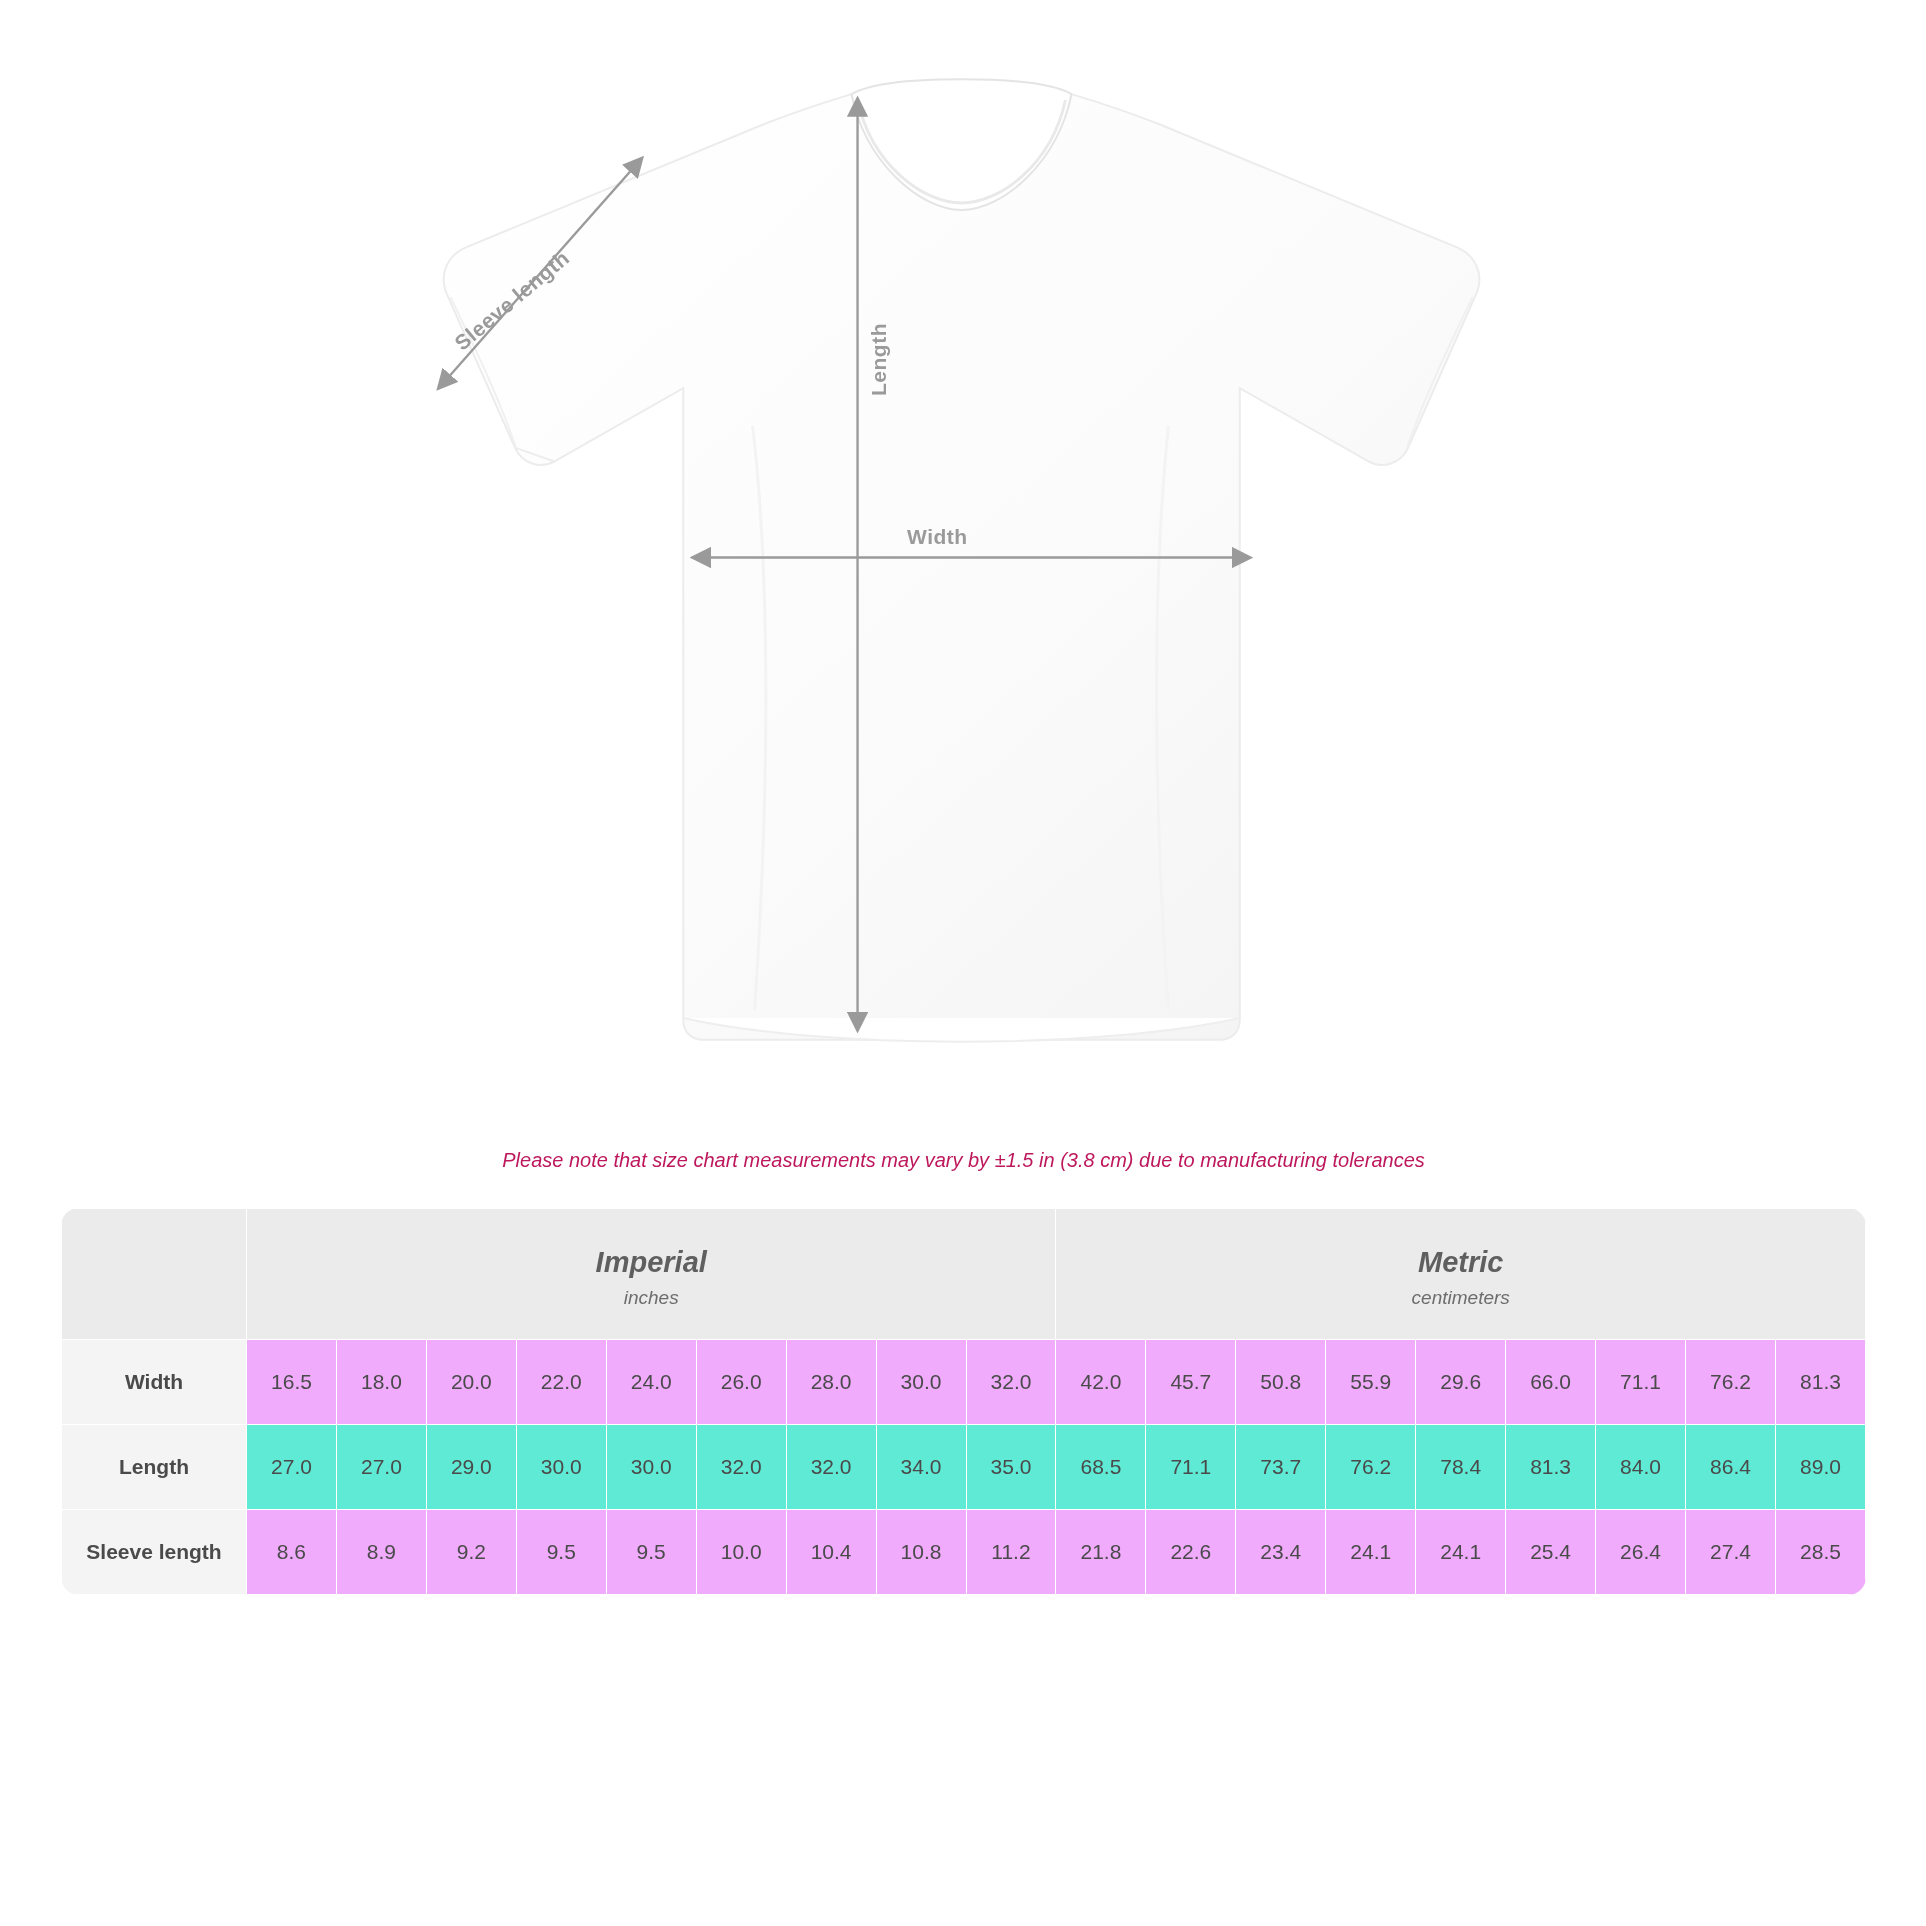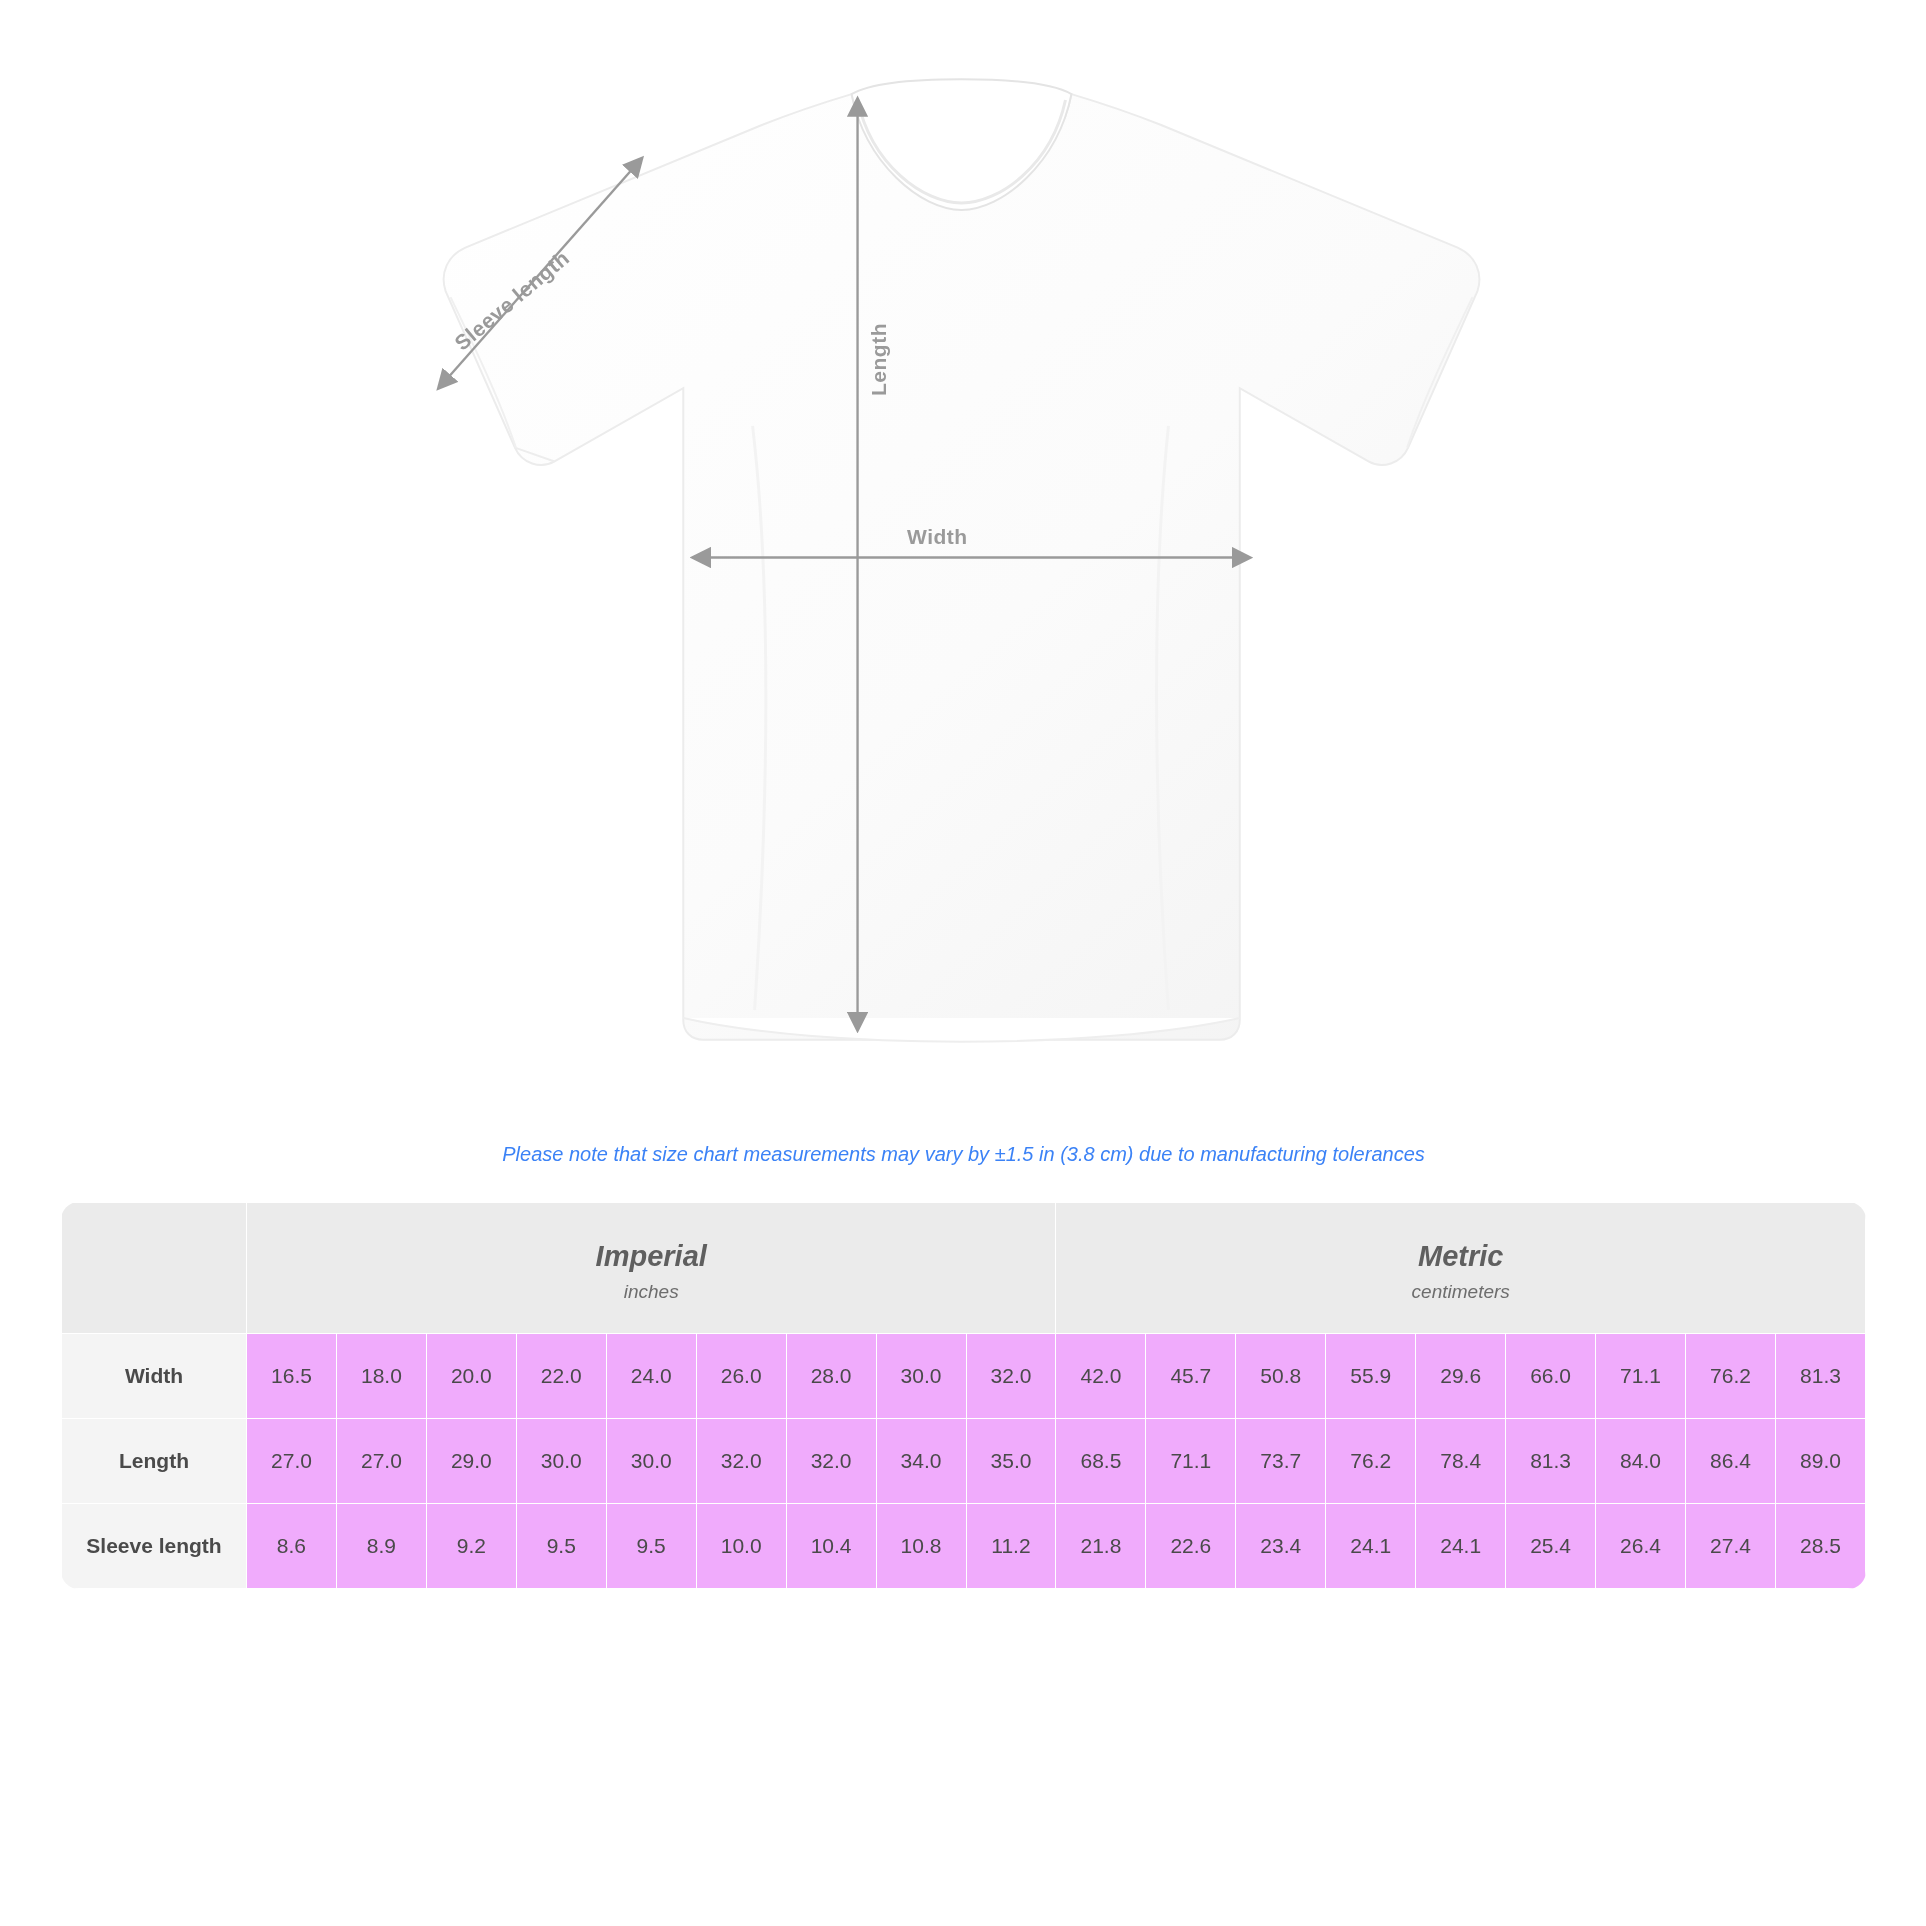--- a/index.html
+++ b/index.html
@@ -61,24 +61,24 @@
     text-align: center;
     margin-top: 14px;
   }
   .chart-title {
     font-size: 38px;
     font-weight: bold;
     color: #2f2f2f;
     letter-spacing: -0.3px;
   }
   .chart-subtitle {
-    margin-top: 24px;
+    margin-top: 30px;
     font-size: 20px;
     font-style: italic;
-    color: #3b82f6;
+    color: #be185d;
   }
 
   
   .table-wrap {
     margin: 36px 61px 0 61px;
     border-radius: 18px;
     overflow: hidden;
     background: #ffffff;
   }
   table.size-table {
@@ -122,21 +122,21 @@
     color: #5a5a5a;
     background: #f4f4f4;
   }
   .head-row .row-label {
     background: #f4f4f4;
   }
   tr.band-shaded td {
     background: #f0abfc;
   }
   tr.band-plain td {
-    background: #f0abfc;
+    background: #5eead4;
   }
   tr.band-shaded td.row-label,
   tr.band-plain td.row-label {
     background: #f4f4f4;
   }
   .data-row td {
     padding: 30px 0;
   }
   .col-label { width: 184px; }
 </style>

